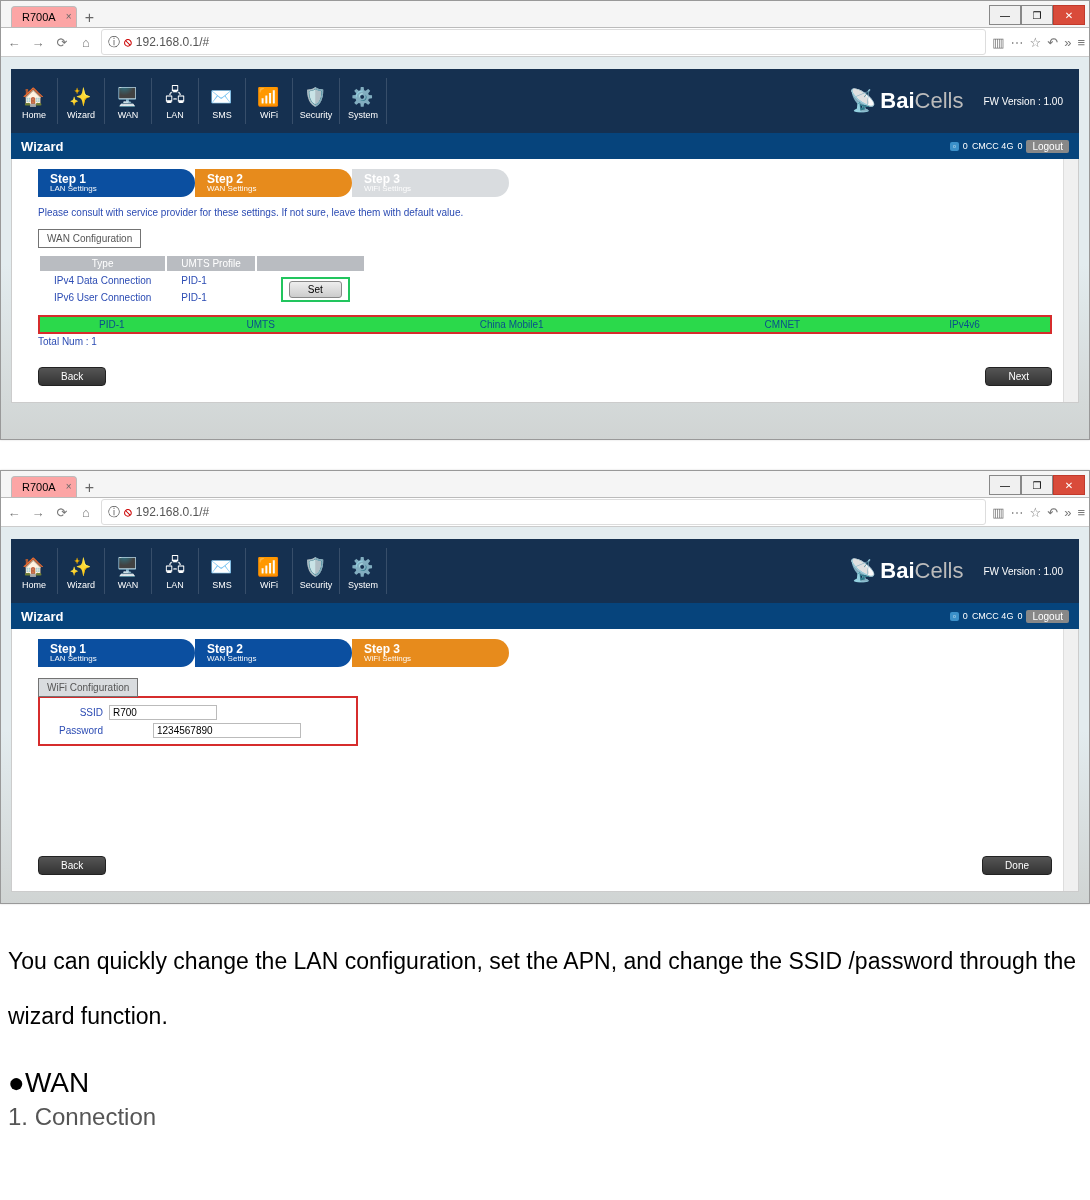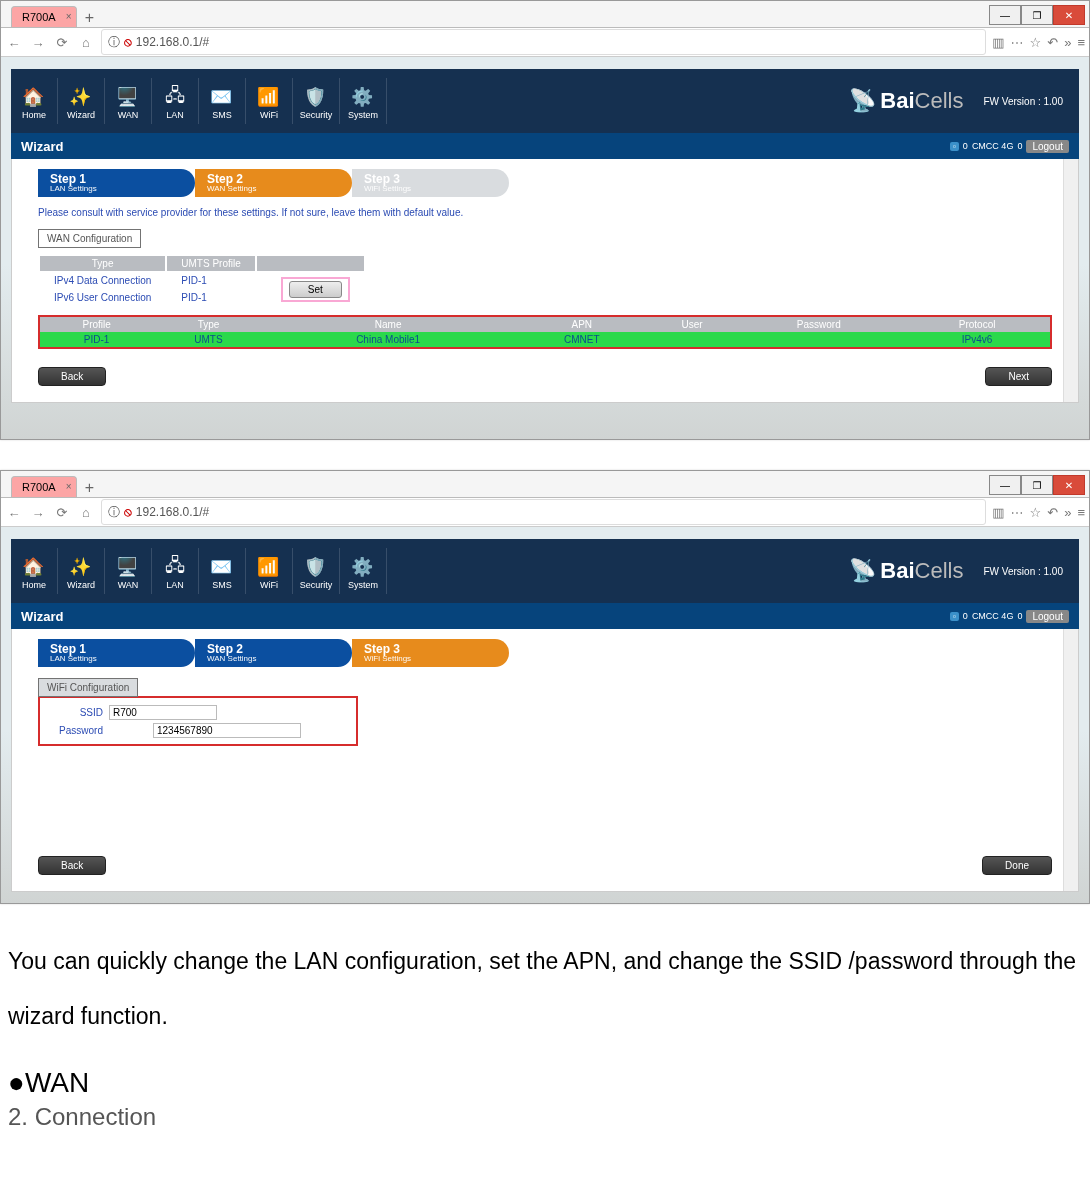--- a/index.html
+++ b/index.html
@@ -38,21 +38,21 @@
   .step .ss { font-size:8px; opacity:0.95; }
   .s-blue { background:#0b4fa0; }
   .s-orange { background:#e78b1c; }
   .s-off { background:#d9dcdf; color:#fff; }
   .hint { color:#2b4bb3; font-size:10px; margin:8px 0 10px; }
   .tabbtn { display:inline-block; background:#d9dcdf; color:#555; font-size:10px; padding:3px 8px; border:1px solid #737373; }
   .tabbtn.sel { background:#fff; }
   .cfgtable { font-size:10px; color:#2b4bb3; margin-top:6px; }
   .cfgtable .hdr td { background:#b9bcc1; color:#fff; text-align:center; padding:2px 14px; }
   .cfgtable td { padding:2px 14px; }
-  .setbtnwrap { display:inline-block; border:2px solid #f9a8d4; padding:2px 6px; margin-left:10px; }
+  .setbtnwrap { display:inline-block; border:2px solid #22c55e; padding:2px 6px; margin-left:10px; }
   .setbtn { background:linear-gradient(#eee,#ccc); border:1px solid #888; border-radius:3px; font-size:10px; padding:2px 18px; }
   .proftable { width:100%; font-size:10px; text-align:center; border-collapse:collapse; margin-top:8px; border:2px solid #d62c2c; }
   .proftable th { background:#b9bcc1; color:#fff; font-weight:normal; padding:2px 0; }
   .proftable td { background:#2bd94b; color:#0a4f8c; padding:2px 0; }
   .total { color:#2b4bb3; font-size:10px; padding:2px 0; }
   .footerbtns { display:flex; justify-content:space-between; margin-top:18px; }
   .fbtn { background:linear-gradient(#555,#333); color:#fff; font-size:10px; padding:3px 22px; border-radius:4px; border:1px solid #222; }
   .wifibox { border:2px solid #d62c2c; padding:4px 8px 6px; width:300px; font-size:10px; }
   .wifibox .row { display:flex; align-items:center; gap:6px; margin-top:3px; }
   .wifibox input { border:1px solid #bbb; font-size:10px; padding:1px 3px; width:100px; }
@@ -169,40 +169,32 @@
         </tr>
         <tr>
           <td>IPv6 User Connection</td>
           <td>PID-1</td>
         </tr>
       </tbody>
         </table>
 
       <table class="proftable">
         <tbody>
-            <tr>
-          <th>Profile</th>
-          <th>Type</th>
-          <th>Name</th>
-          <th>APN</th>
-          <th>User</th>
-          <th>Password</th>
-          <th>Protocol</th>
-        </tr>
         <tr>
           <td>PID-1</td>
           <td>UMTS</td>
           <td>China Mobile1</td>
           <td>CMNET</td>
           <td></td>
           <td></td>
           <td>IPv4v6</td>
         </tr>
       </tbody>
         </table>
+      <div class="total">Total Num : 1</div>
 
       <div class="footerbtns">
         <button class="fbtn">Back</button>
         <button class="fbtn">Next</button>
       </div>
     </div>
   </div>
 </div>
 
 <div class="screenshot" style="height:432px;">
@@ -308,13 +300,13 @@
       <div class="footerbtns" style="margin-top:110px;">
         <button class="fbtn">Back</button>
         <button class="fbtn">Done</button>
       </div>
     </div>
   </div>
 </div>
 
 <p class="doctext">You can quickly change the LAN configuration, set the APN, and change the SSID /password through the wizard function.</p>
 <h2 class="doc">●WAN</h2>
-<h3 class="doc">2. Connection</h3>
+<h3 class="doc">1. Connection</h3>
 
 </body></html>

